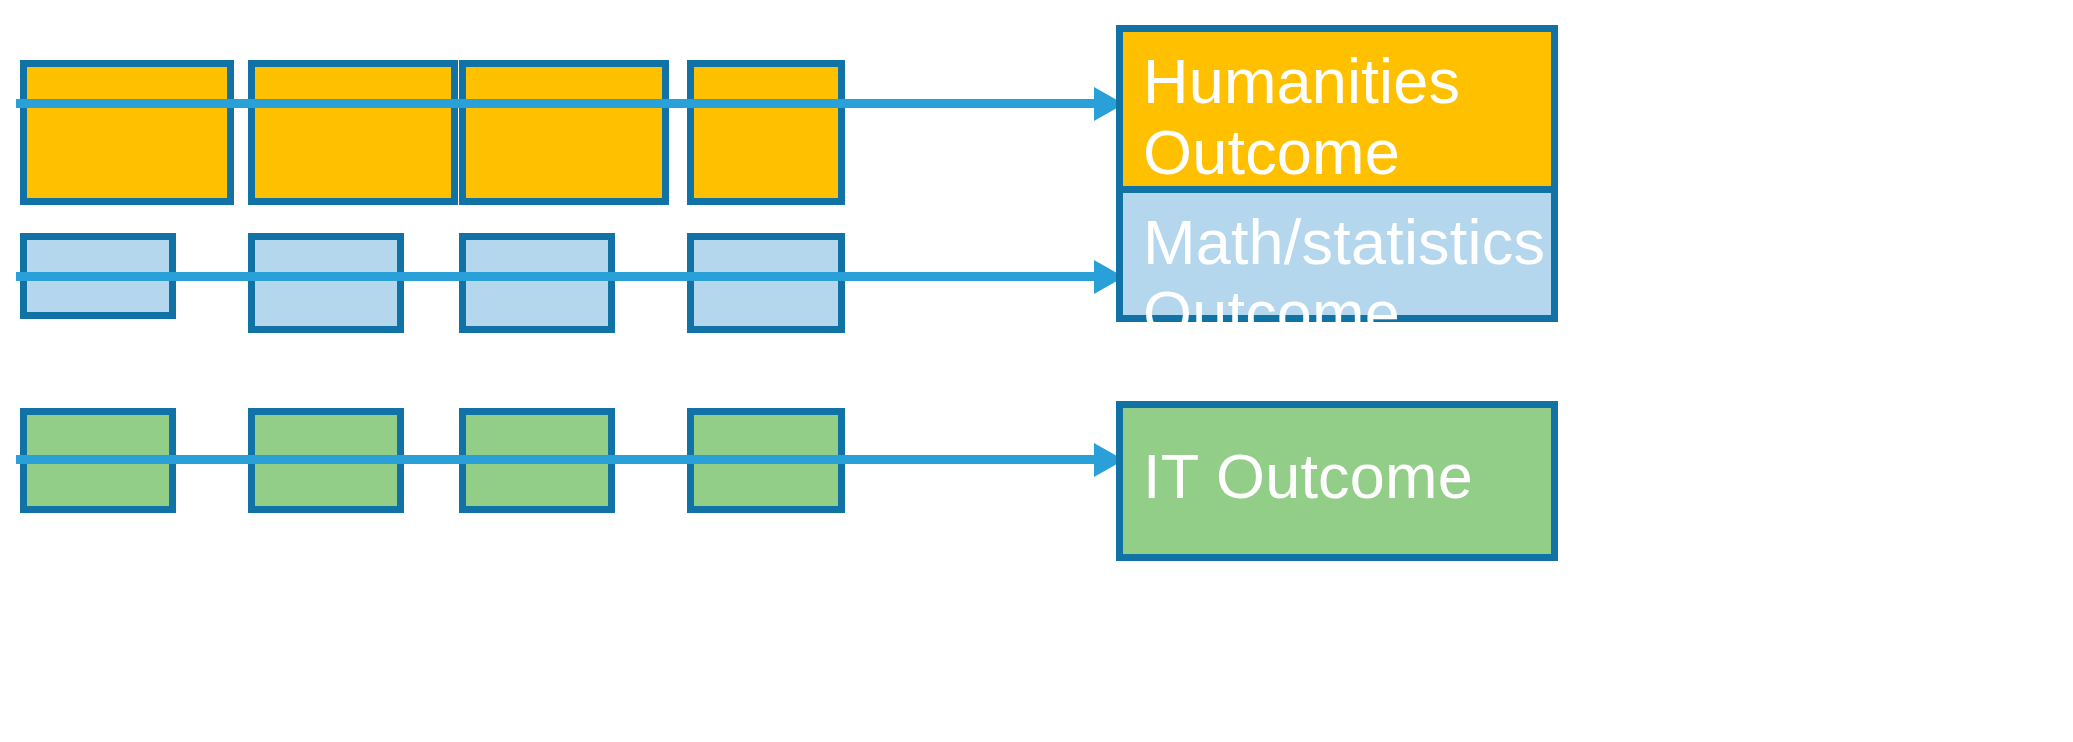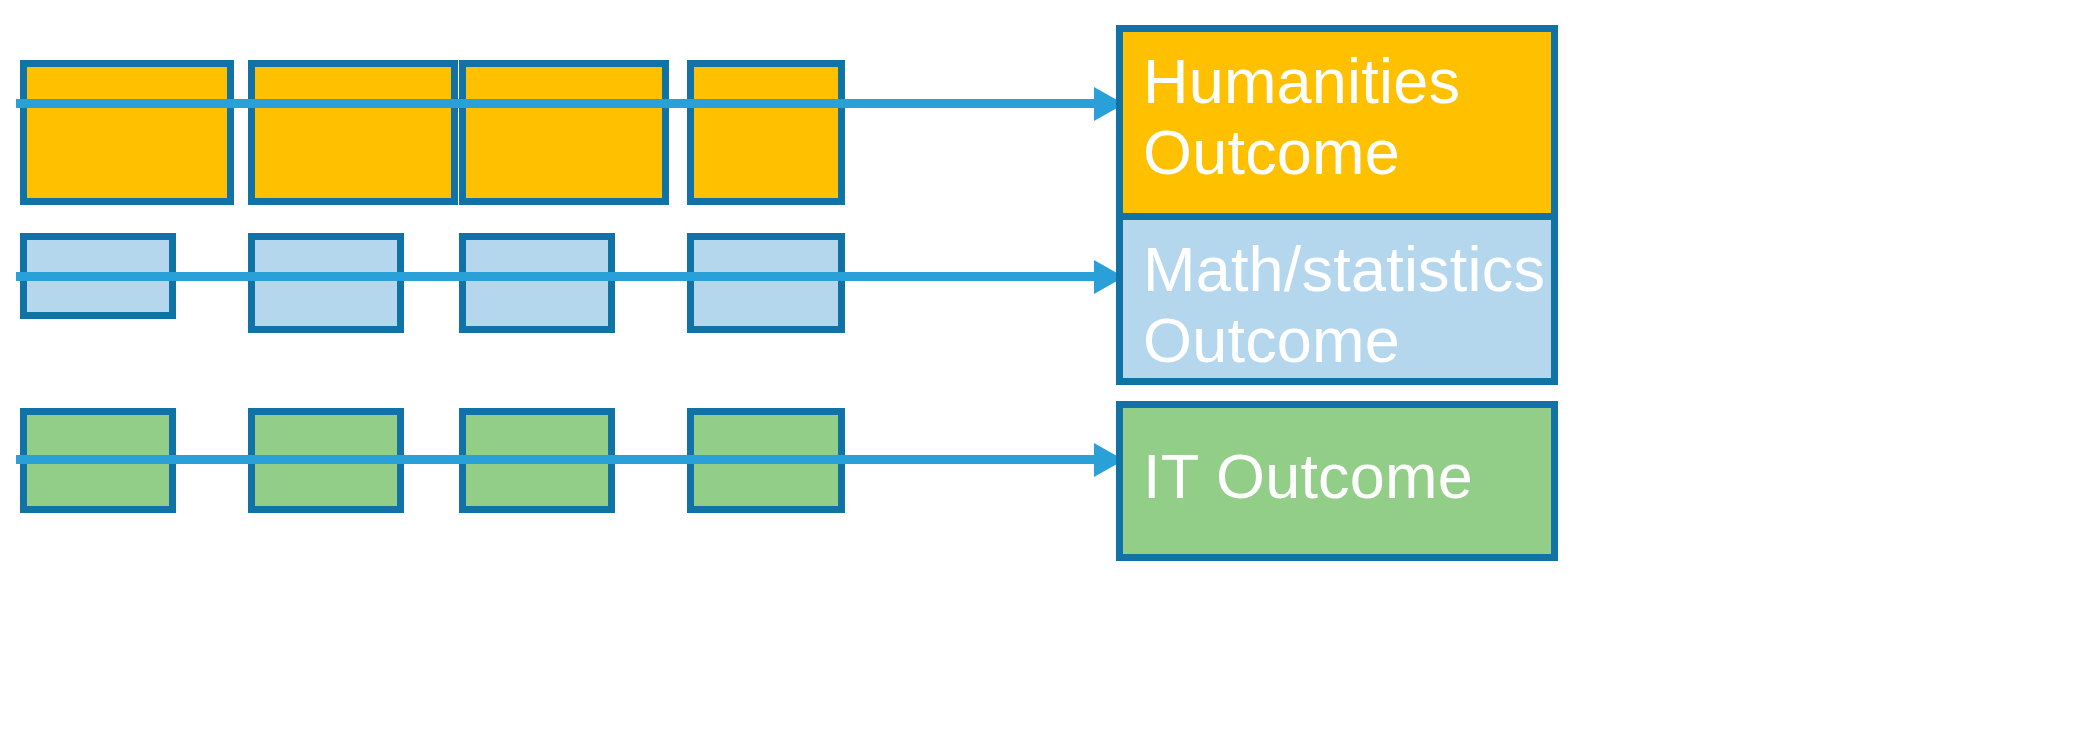--- a/index.html
+++ b/index.html
@@ -84,21 +84,21 @@
   <div class="row" style="top:0;height:210px;">
 
     <div class="stage-box" style="left:20px;  top:233px; width:156px; height:86px; background:#B4D7EE; border-color:#1072A5;"></div>
     <div class="stage-box" style="left:248px; top:233px; width:156px; height:100px; background:#B4D7EE; border-color:#1072A5;"></div>
     <div class="stage-box" style="left:459px; top:233px; width:156px; height:100px; background:#B4D7EE; border-color:#1072A5;"></div>
     <div class="stage-box" style="left:687px; top:233px; width:158px; height:100px; background:#B4D7EE; border-color:#1072A5;"></div>
 
     <div class="flow-line" style="left:16px; top:272px; width:1086px;"></div>
     <div class="arrow-head" style="left:1094px; top:260px;"></div>
 
-    <div class="outcome-box" style="left:1116px; top:213px; width:442px; height:172px; background:#B4D7EE; border-color:#1072A5;">
+    <div class="outcome-box" style="left:1116px; top:186px; width:442px; height:136px; background:#B4D7EE; border-color:#1072A5;">
       <span class="outcome-label">Math/statistics
 Outcome</span>
     </div>
   </div>
 
   <div class="row" style="top:0;height:210px;">
 
     <div class="stage-box" style="left:20px;  top:408px; width:156px; height:105px; background:#92CE88; border-color:#1072A5;"></div>
     <div class="stage-box" style="left:248px; top:408px; width:156px; height:105px; background:#92CE88; border-color:#1072A5;"></div>
     <div class="stage-box" style="left:459px; top:408px; width:156px; height:105px; background:#92CE88; border-color:#1072A5;"></div>

